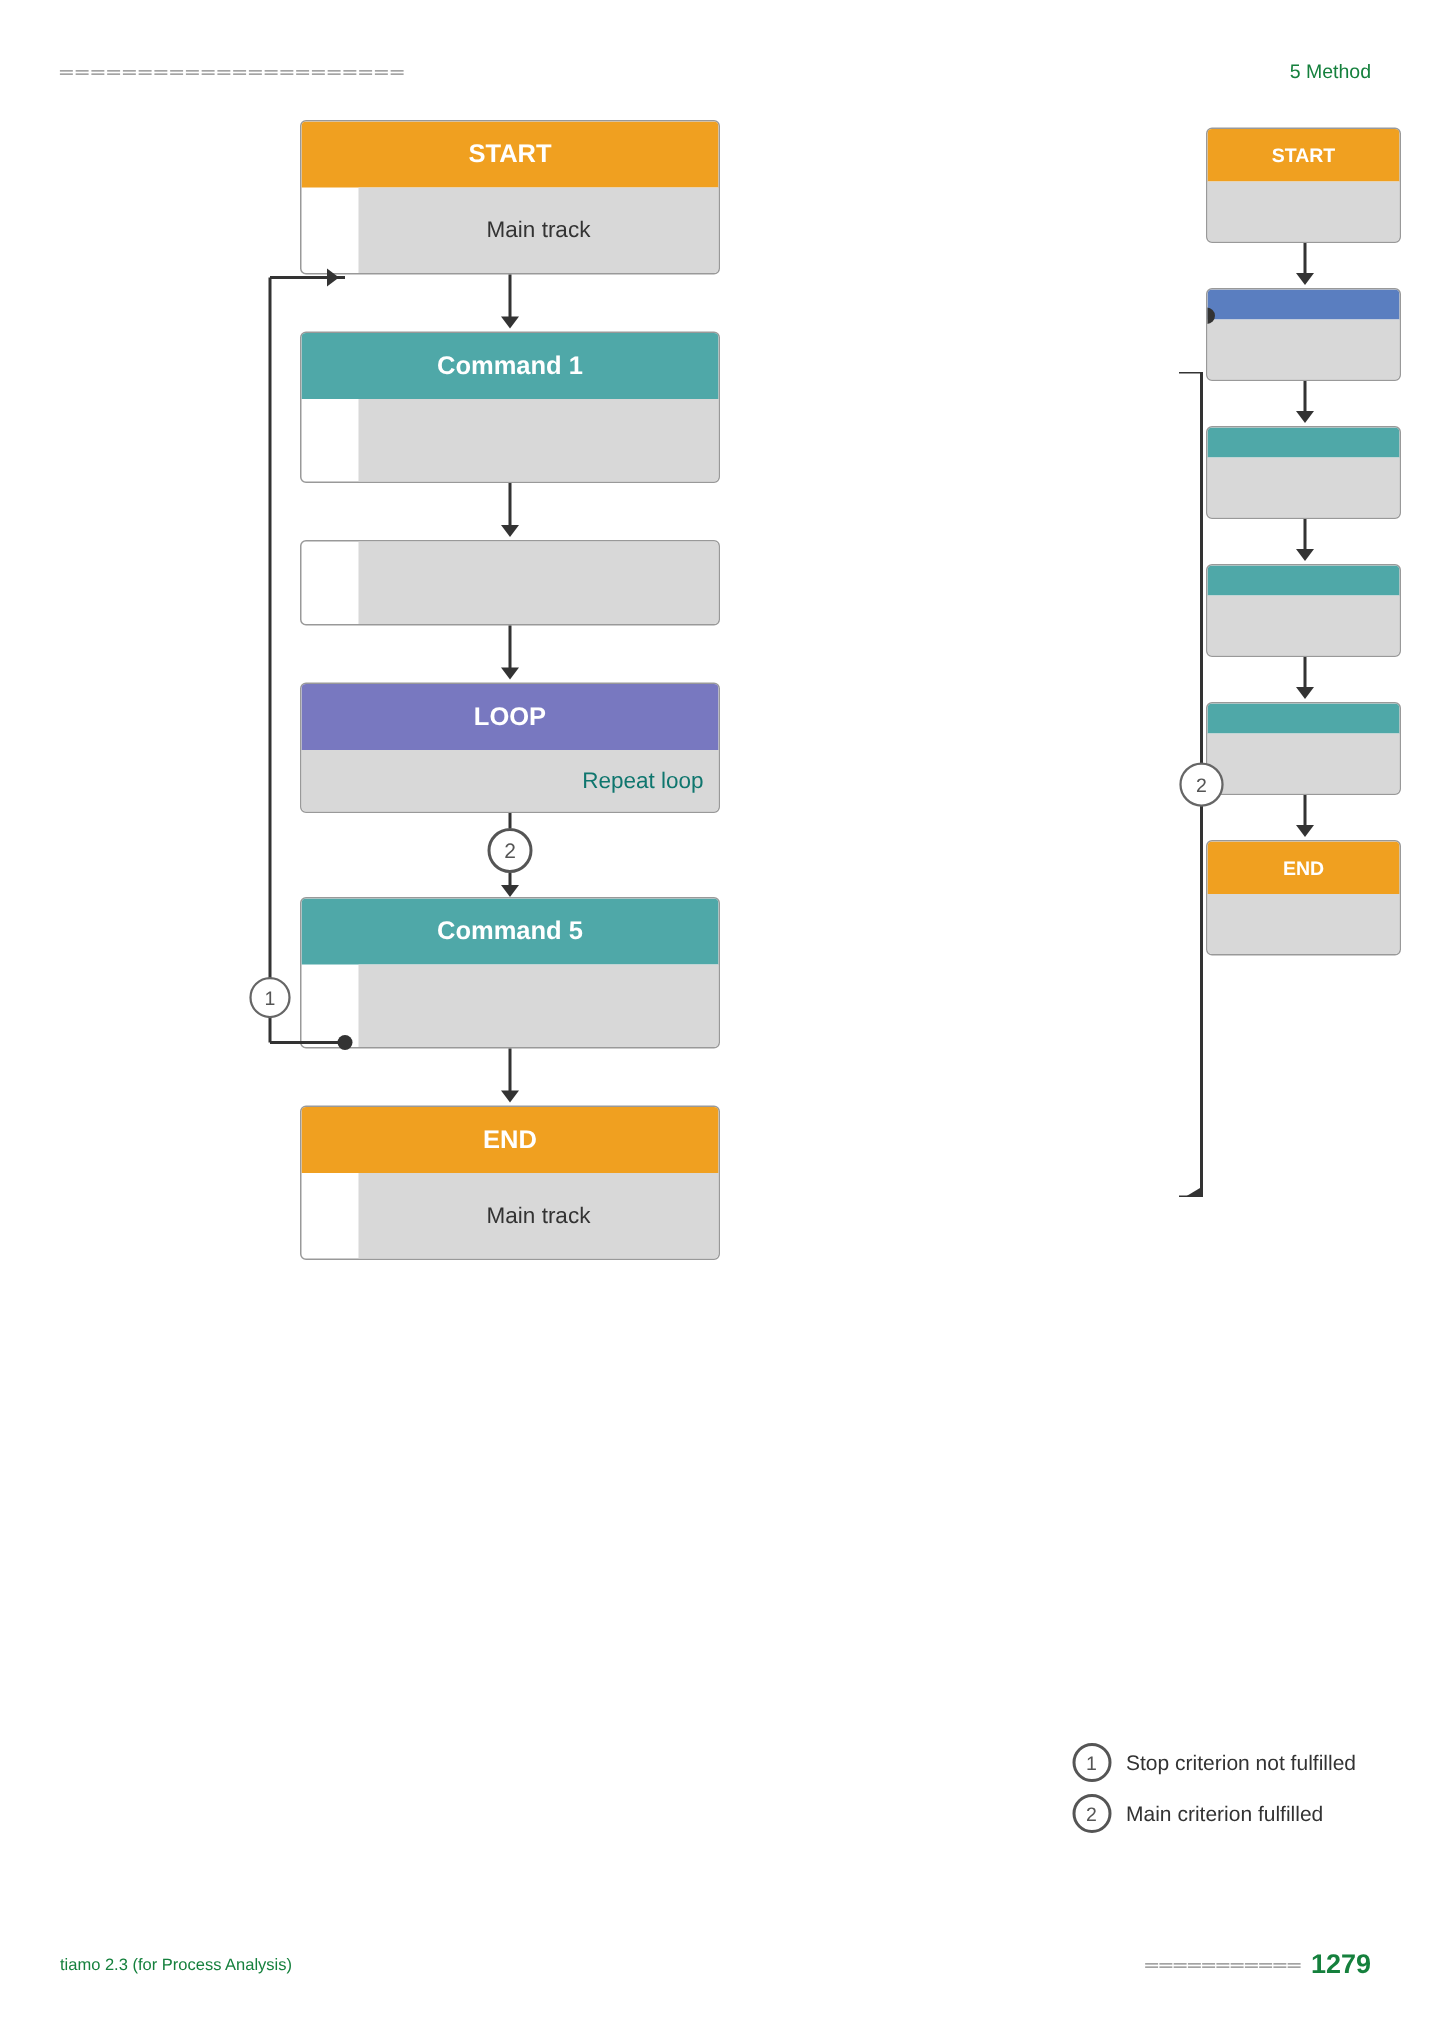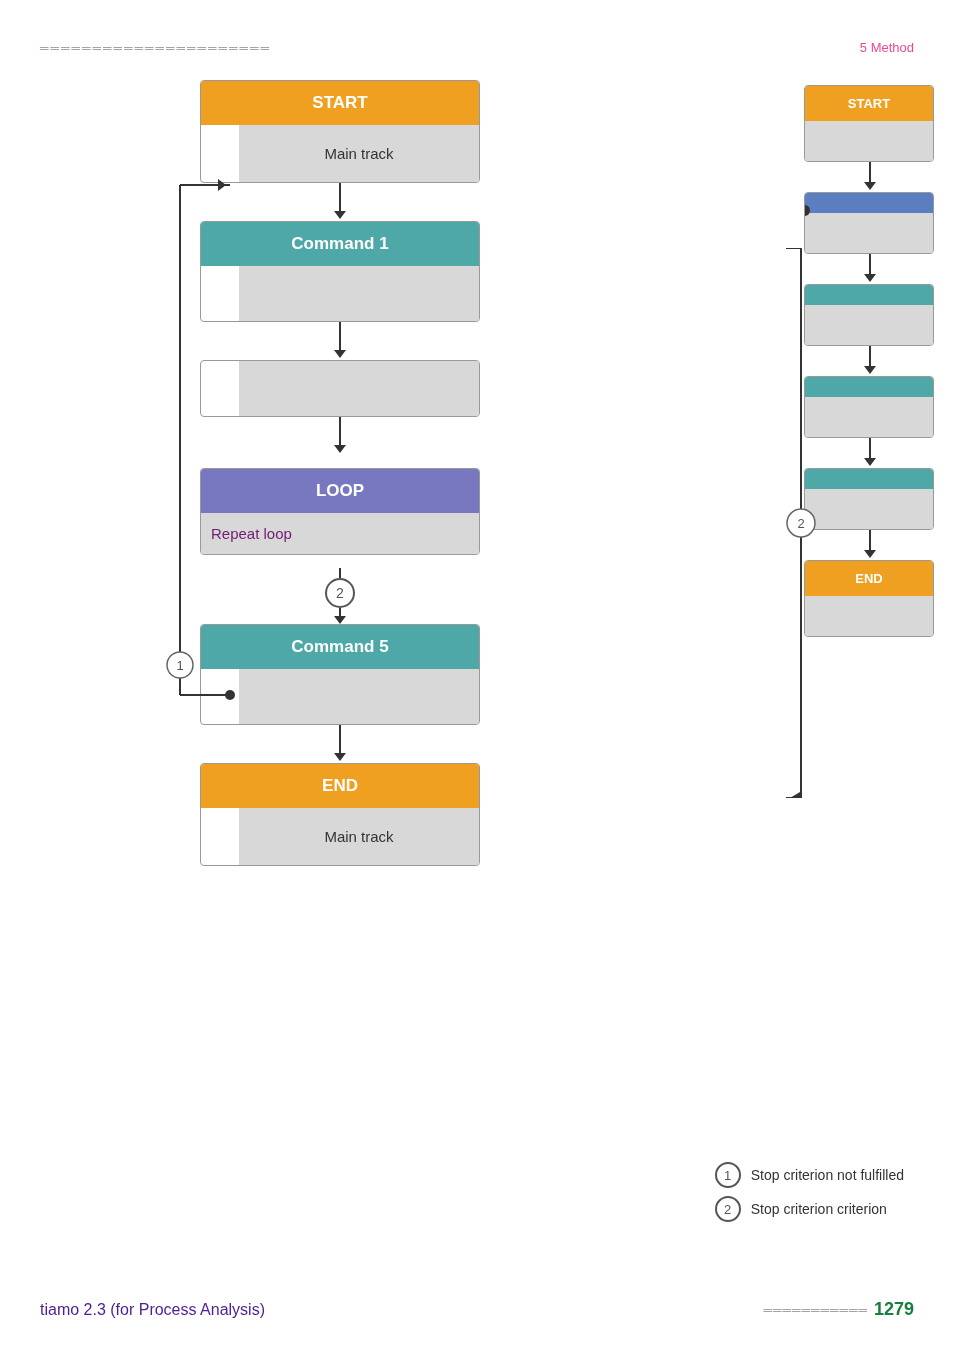--- a/index.html
+++ b/index.html
@@ -22,36 +22,36 @@
       justify-content: space-between;
       align-items: center;
     }
     .header-dashes {
       font-size: 12px;
       color: #888;
       letter-spacing: 2px;
     }
     .header-method {
       font-size: 13px;
-      color: #ec4899;
+      color: #15803d;
     }
 
     
     .footer {
       position: absolute;
       bottom: 30px;
       left: 40px;
       right: 40px;
       display: flex;
       justify-content: space-between;
       align-items: center;
     }
     .footer-left {
-      font-size: 16px;
-      color: #4c1d95;
+      font-size: 11px;
+      color: #15803d;
     }
     .footer-dashes {
       letter-spacing: 1px;
       color: #888;
       font-size: 12px;
     }
 
     
     .flowchart {
       position: absolute;
@@ -124,36 +124,36 @@
       position: relative;
       z-index: 2;
     }
 
     
     .loop-block {
       width: 280px;
       border: 1.5px solid #999;
       border-radius: 4px;
       overflow: hidden;
-      margin: 13px auto;
+      margin: 0 auto;
     }
     .loop-header {
       background: #7878c0;
       color: #fff;
       font-weight: bold;
       font-size: 17px;
       text-align: center;
       padding: 12px 10px;
     }
     .loop-body {
       background: #d8d8d8;
       padding: 12px 10px;
-      text-align: left;
+      text-align: right;
       font-size: 15px;
-      color: #701a75;
+      color: #0f766e;
     }
 
     
     .legend {
       position: absolute;
       bottom: 120px;
       right: 50px;
     }
     .legend-item {
       display: flex;
@@ -329,21 +329,21 @@
   <text x="15" y="280" text-anchor="middle" font-size="13" fill="#555">2</text>
 </svg>
 
 <div class="legend">
   <div class="legend-item">
     <div class="legend-circle">1</div>
     <span>Stop criterion not fulfilled</span>
   </div>
   <div class="legend-item">
     <div class="legend-circle">2</div>
-    <span>Stop criterion criterion</span>
+    <span>Main criterion fulfilled</span>
   </div>
 </div>
 
 <div class="footer">
   <span class="footer-left">tiamo 2.3 (for Process Analysis)</span>
   <div style="display:flex; align-items:center; gap:6px;">
     <span class="footer-dashes">═══════════</span>
     <span style="font-size:18px; font-weight:bold; color:#15803d;">1279</span>
   </div>
 </div>

